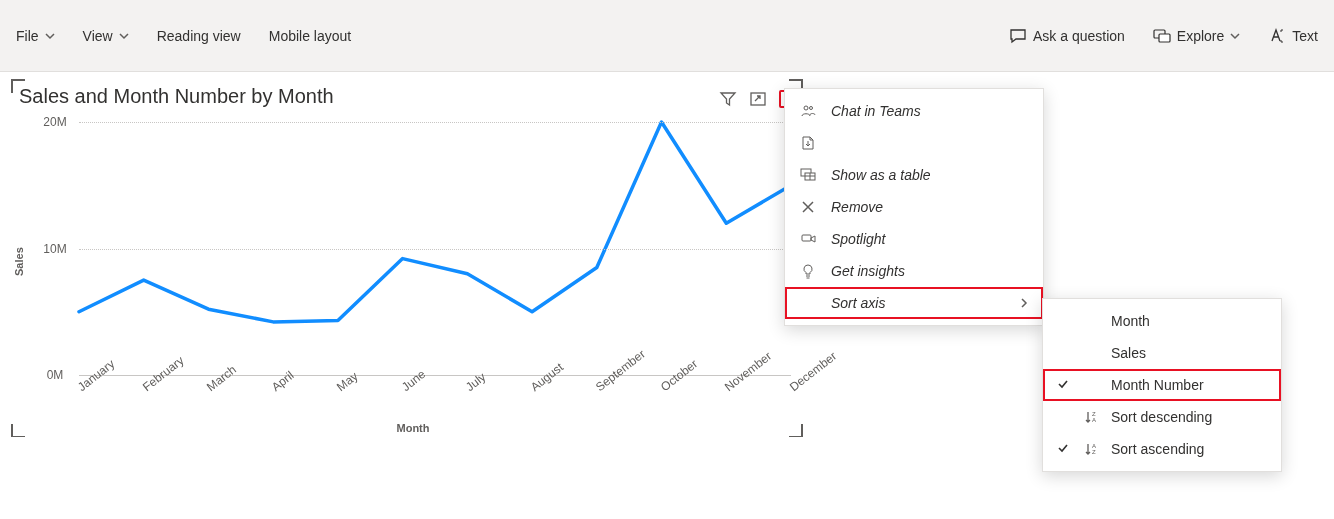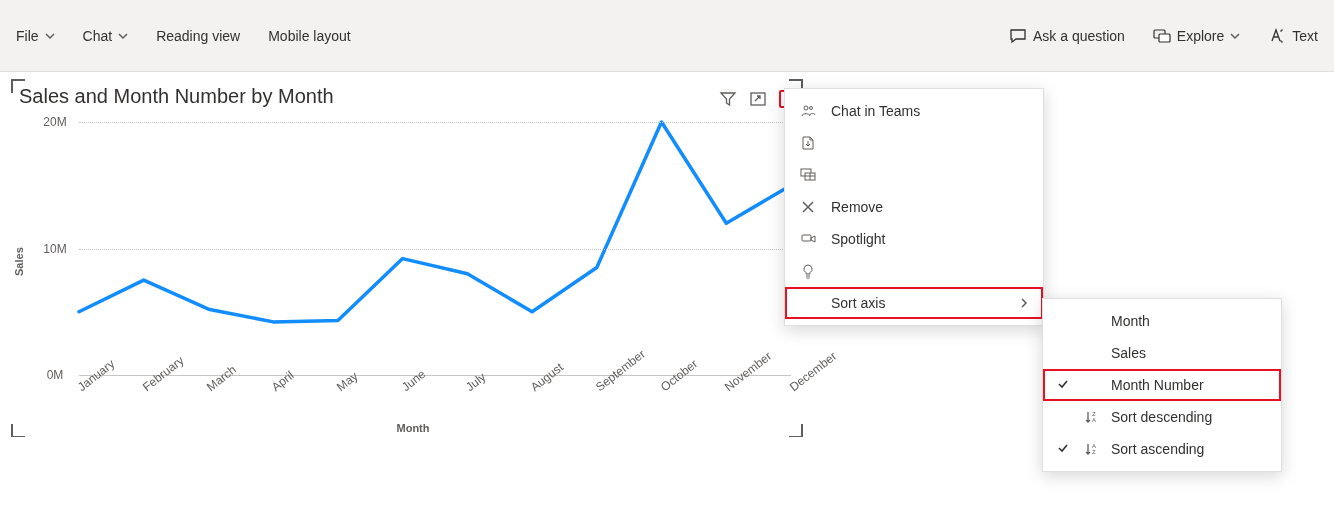--- a/index.html
+++ b/index.html
@@ -135,21 +135,21 @@
     padding: 6px 0;
   }
   .menu-item {
     display: flex;
     align-items: center;
     padding: 8px 14px;
     gap: 14px;
     cursor:pointer;
   }
   .menu-item .mi-icon { width:18px; display:flex; justify-content:center; color:#605e5c; }
-  .menu-item .mi-label { flex:1; }
+  .menu-item .mi-label { flex:1;font-style:italic; }
   .menu-item .mi-arrow { color:#605e5c; }
   .menu-item.hl { outline:2px solid #e81123; outline-offset:-2px; }
 
   .sub-menu {
     position: absolute;
     top: 298px;
     left: 1042px;
     width: 240px;
     background:#fff;
     box-shadow: 0 4px 16px rgba(0,0,0,0.16);
@@ -171,21 +171,21 @@
 <body>
 
 <div class="toolbar">
   <div class="tb-item">
     <span>File</span>
     <svg class="chev" viewBox="0 0 10 10">
         <path d="M1 3 L5 7 L9 3" fill="none" stroke="#605e5c" stroke-width="1.5"></path>
       </svg>
   </div>
   <div class="tb-item">
-    <span>Chat</span>
+    <span>View</span>
     <svg class="chev" viewBox="0 0 10 10">
         <path d="M1 3 L5 7 L9 3" fill="none" stroke="#605e5c" stroke-width="1.5"></path>
       </svg>
   </div>
   <div class="tb-item">
     <span>Reading view</span>
   </div>
   <div class="tb-item">
     <span>Mobile layout</span>
   </div>
@@ -295,20 +295,21 @@
       </span>
   </div>
   <div class="menu-item">
     <span class="mi-icon">
         <svg width="16" height="16" viewBox="0 0 16 16">
           <rect x="1" y="2" width="10" height="7" fill="none" stroke="#605e5c"></rect>
           <rect x="5" y="6" width="10" height="7" fill="#fff" stroke="#605e5c"></rect>
           <path d="M5 9 h10 M10 6 v7" stroke="#605e5c"></path>
         </svg>
       </span>
+    <span class="mi-label">Show as a table</span>
   </div>
   <div class="menu-item">
     <span class="mi-icon">
         <svg width="14" height="14" viewBox="0 0 14 14">
           <path d="M2 2 L12 12 M12 2 L2 12" stroke="#605e5c" stroke-width="1.5"></path>
         </svg>
       </span>
     <span class="mi-label">Remove</span>
   </div>
   <div class="menu-item">
@@ -319,20 +320,21 @@
         </svg>
       </span>
     <span class="mi-label">Spotlight</span>
   </div>
   <div class="menu-item">
     <span class="mi-icon">
         <svg width="16" height="16" viewBox="0 0 16 16">
           <path d="M8 2 a4 4 0 0 1 2 7.5 v1.5 h-4 v-1.5 a4 4 0 0 1 2 -7.5 z M6 13 h4 M6.5 15 h3" fill="none" stroke="#605e5c"></path>
         </svg>
       </span>
+    <span class="mi-label">Get insights</span>
   </div>
   <div class="menu-item hl">
     <span class="mi-icon"></span>
     <span class="mi-label">Sort axis</span>
     <span class="mi-arrow"><svg width="10" height="10" viewBox="0 0 10 10">
           <path d="M3 1 L7 5 L3 9" fill="none" stroke="#605e5c" stroke-width="1.5"></path>
         </svg></span>
   </div>
 </div>
 

